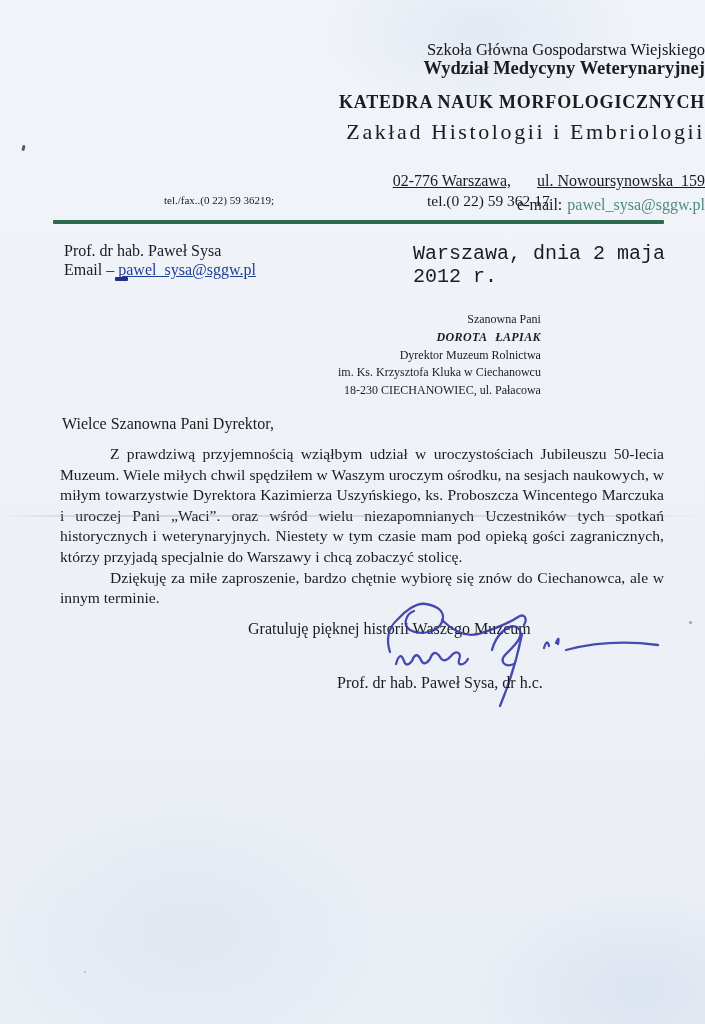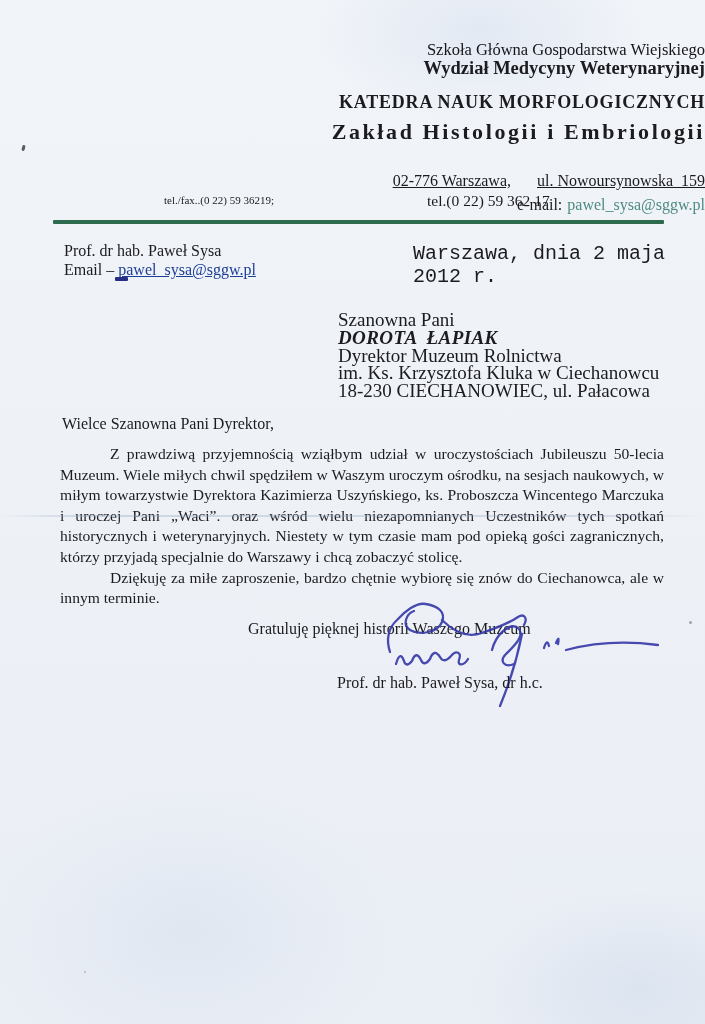--- a/index.html
+++ b/index.html
@@ -17,38 +17,38 @@
     overflow:hidden;
   }
   .abs { position:absolute; }
   .ctr { left:0; right:0; text-align:right; }
   .ws  { white-space:pre; }
 
   
   .org-l1 { top:40px;  font-size:16.5px; color:#15151a; }
   .org-l2 { top:58px;  font-size:18.5px; font-weight:bold; }
   .dept   { top:92px;  font-size:18px;   font-weight:bold; letter-spacing:.8px;padding-left:32px; }
-  .unit   { top:119px; font-size:22px;   font-weight:bold; letter-spacing:2.6px; }
+  .unit   { top:119px; font-size:22px;   font-weight:normal; letter-spacing:2.6px; }
   .addr   { top:172px; font-size:16px;text-decoration:underline; }
   .addr .gap { display:inline-block; width:26px; }
   .telfax { left:164px; top:194px; font-size:11px; }
   .tel    { left:427px; top:192px; font-size:15.5px; }
   .emailrow { top:196px; font-size:16px;margin-left:12px; }
   .email-teal { color:#4f8b84; margin-left:5px; }
   .rule { top:220px; left:53px; width:611px; height:4px; background:#2e6a4d; border-radius:1px; }
 
   
   .sender-name { left:64px;  top:242px; font-size:16px; }
   .dateline    { left:413px; top:242px; font-size:20px;font-family:Liberation Mono, monospace; }
   .sender-email{ left:64px;  top:261px; font-size:16px; }
   .link-blue { color:#1e3f96; text-decoration:underline; margin-left:4px; }
   .link-blob { left:115px; top:277px; width:13px; height:3.6px; background:#272c87; border-radius:1px; }
 
   
-  .recipient { left:338px; top:311px; font-size:19px; line-height:17.8px; }
+  .recipient { left:338px; top:311px; font-size:12px; line-height:17.8px;text-align:right; }
   .recipient .vip { font-weight:bold; font-style:italic; word-spacing:5px; letter-spacing:.4px; }
 
   
   .salutation { left:62px; top:415px; font-size:16px; }
   .body { left:60px; top:444px; width:604px; font-size:15.6px; line-height:20.6px; text-align:justify; }
   .body p { margin:0; text-indent:50px; }
   .closing { left:248px; top:620px; font-size:16px; }
   .typed-name { left:337px; top:674px; font-size:16px; }
 
   .sig { left:368px; top:598px; width:300px; height:112px; }

